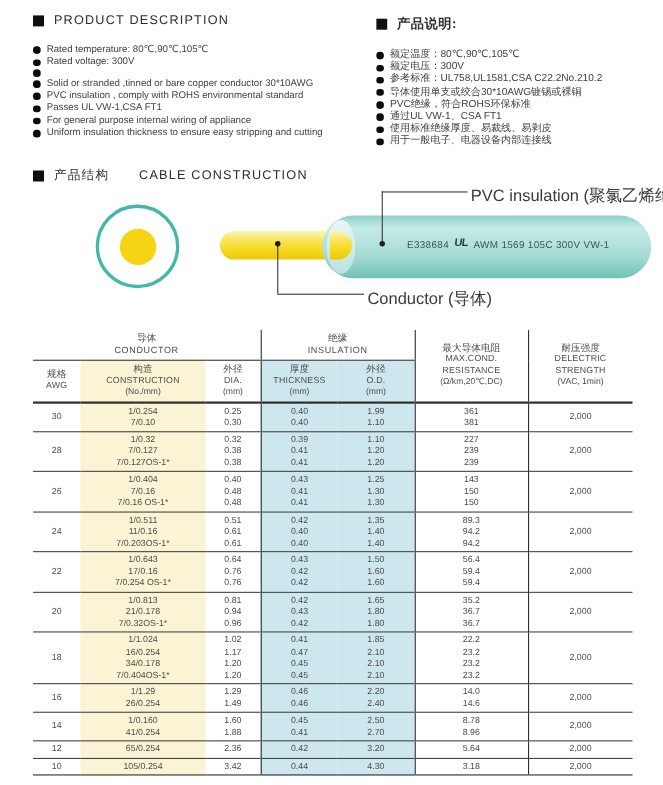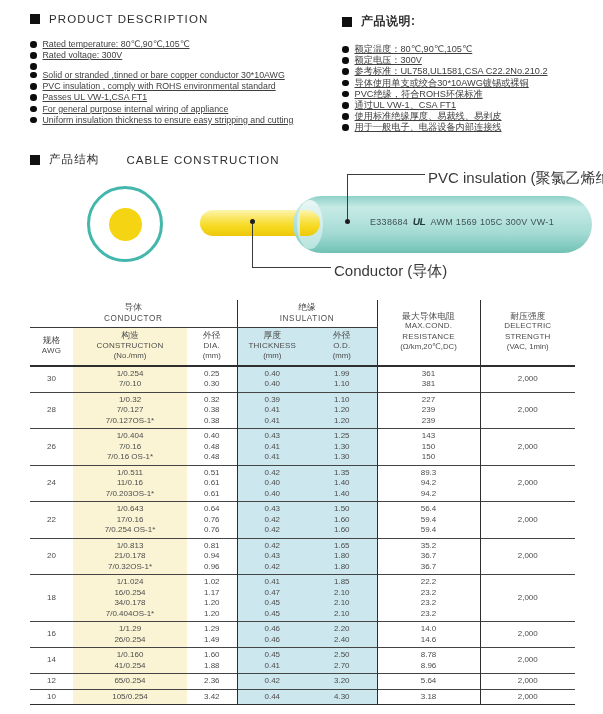--- a/index.html
+++ b/index.html
@@ -9,22 +9,22 @@
   
   .sec-title{display:flex;align-items:center;gap:9px;color:#2d2d2d;font-size:11.5px;
              letter-spacing:1.1px;font-weight:500;}
   .sq{width:10px;height:10px;background:#101010;flex:0 0 auto;}
 
   
   .desc{position:absolute;top:13px;overflow:hidden;}
   .desc-en{left:30px;width:326px;}
   .desc-zh{left:342px;width:246px;}
   .desc ul{list-style:none;margin:14px 0 0 0;padding:0;}
-  .desc li{display:flex;align-items:flex-start;gap:6px;line-height:11.2px;
-           font-size:8.8px;color:#3f3f3f;white-space:nowrap;text-decoration:underline;}
+  .desc li{display:flex;align-items:center;gap:6px;line-height:11.2px;
+           font-size:8.8px;color:#3f3f3f;white-space:nowrap;}
   .desc-zh li{font-size:9.2px;}
   .dot{width:6.5px;height:6.5px;border-radius:50%;background:#0c0c0c;margin-top:2px;flex:0 0 auto;}
   .desc-zh .sec-title{font-size:12px;font-weight:bold;letter-spacing:0.5px;}
 
   
   .sec2-title{position:absolute;left:30px;top:152px;}
   .sec2-title .t2{margin-left:18px;}
 
   .cross-outer{position:absolute;left:87px;top:186px;width:70px;height:70px;border-radius:50%;
                border:3px solid var(--teal,#43b7ab);background:#fff;}

